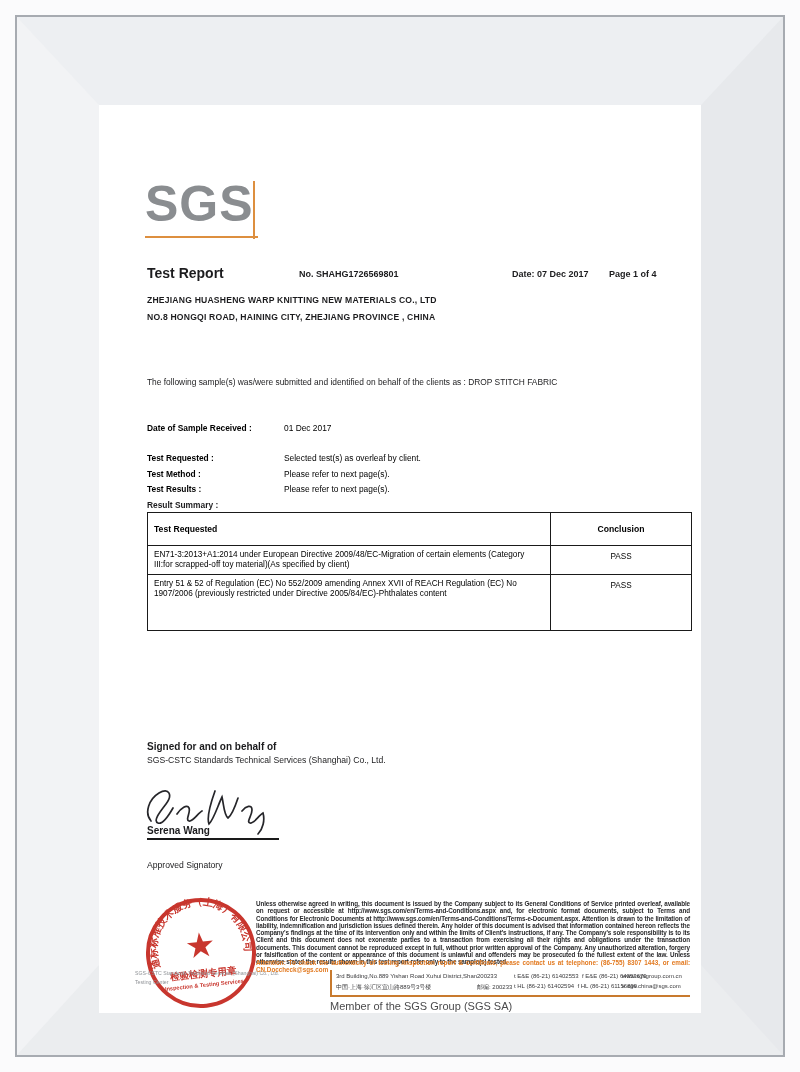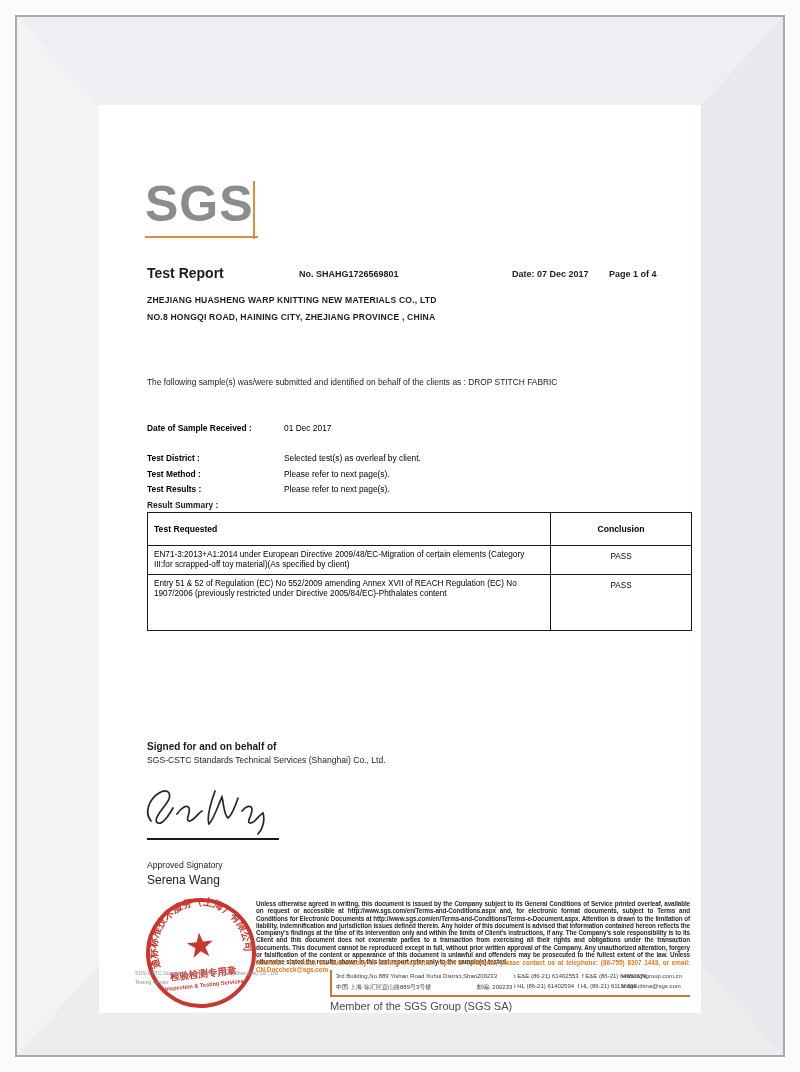--- a/index.html
+++ b/index.html
@@ -44,21 +44,21 @@
   .rtable th { font-weight:bold; font-size:8.6px; padding:11px 6px; }
   .col-conc { width:141px; text-align:center !important; }
   .rtable td.col-conc { padding-top:6px; }
   .rtable td { line-height:10px; }
 
   
   .signed-for { left:48px; top:588px; font-size:10px;font-weight:bold; }
   .signed-co { left:48px; top:602px; font-size:8.6px; }
   .sig-svg { left:42px; top:622px; }
   .sig-line { left:48px; top:685px; width:132px; height:2px; background:#1a1a1a; }
-  .sig-name { left:48px; top:720px; font-size:12px; }
+  .sig-name { left:48px; top:672px; font-size:10px;font-weight:bold; }
   .sig-role { left:48px; top:707px; font-size:8.6px; }
 
   
   .stamp { left:44px; top:742px; width:116px; height:116px; transform:rotate(-6deg); opacity:.92; }
   .stamp-overlay1 { left:36px; top:817px; font-size:5.2px; color:#8f9296; white-space:nowrap; }
   .stamp-overlay2 { left:36px; top:826px; font-size:5.2px; color:#8f9296; }
 
   
   .disclaimer { left:157px; top:747px; width:434px; font-size:6.3px; line-height:7.3px; text-align:justify; color:#2a2a2c; font-weight:bold; letter-spacing:-0.1px; }
   .attention { left:157px; top:806px; width:434px; font-size:6.3px; line-height:7.3px; color:#e2791f; font-weight:bold; text-align:justify; }
@@ -94,21 +94,21 @@
     <div class="abs client-name doc-text">ZHEJIANG HUASHENG WARP KNITTING NEW MATERIALS CO., LTD</div>
     <div class="abs client-addr doc-text">NO.8 HONGQI ROAD, HAINING CITY, ZHEJIANG PROVINCE , CHINA</div>
 
     <div class="abs sample-line doc-text">The following sample(s) was/were submitted and identified on behalf of the clients as : DROP STITCH FABRIC</div>
 
     <div class="abs info-row" style="top:270px">
       <span class="info-label">Date of Sample Received :</span>
       <span class="info-value">01 Dec 2017</span>
     </div>
     <div class="abs info-row" style="top:300px">
-      <span class="info-label">Test District :</span>
+      <span class="info-label">Test Requested :</span>
       <span class="info-value">Selected test(s) as overleaf by client.</span>
     </div>
     <div class="abs info-row" style="top:316px">
       <span class="info-label">Test Method :</span>
       <span class="info-value">Please refer to next page(s).</span>
     </div>
     <div class="abs info-row" style="top:331px">
       <span class="info-label">Test Results :</span>
       <span class="info-value">Please refer to next page(s).</span>
     </div>

